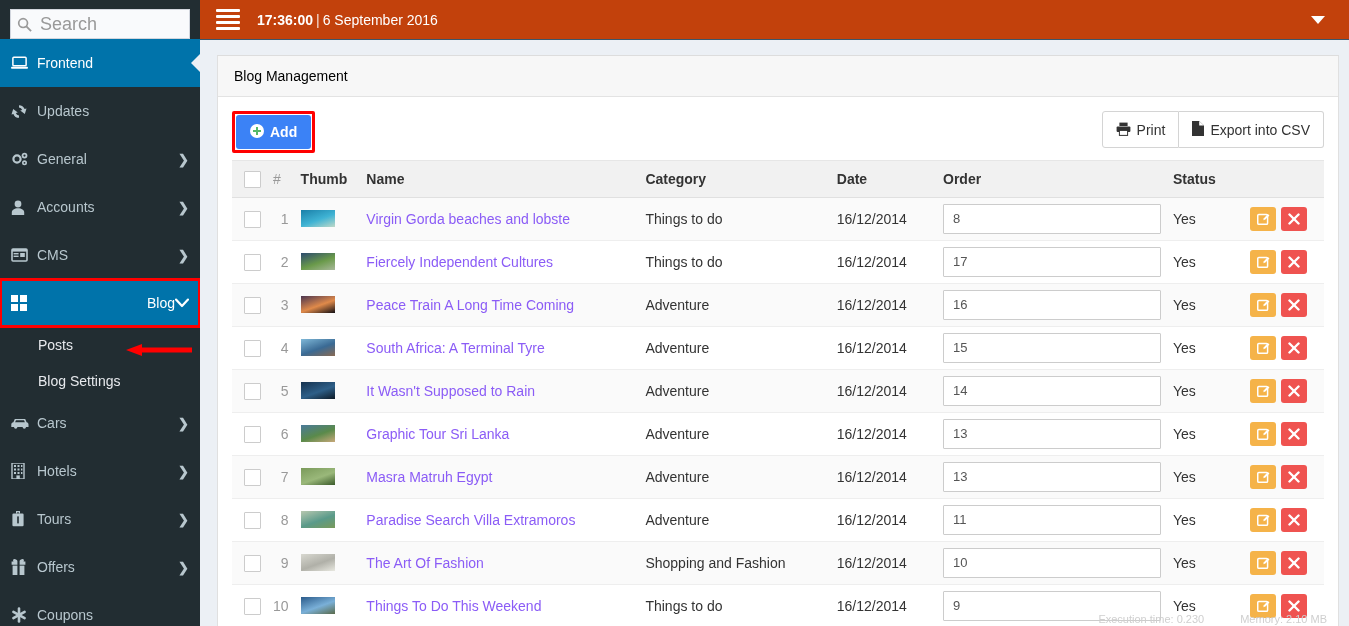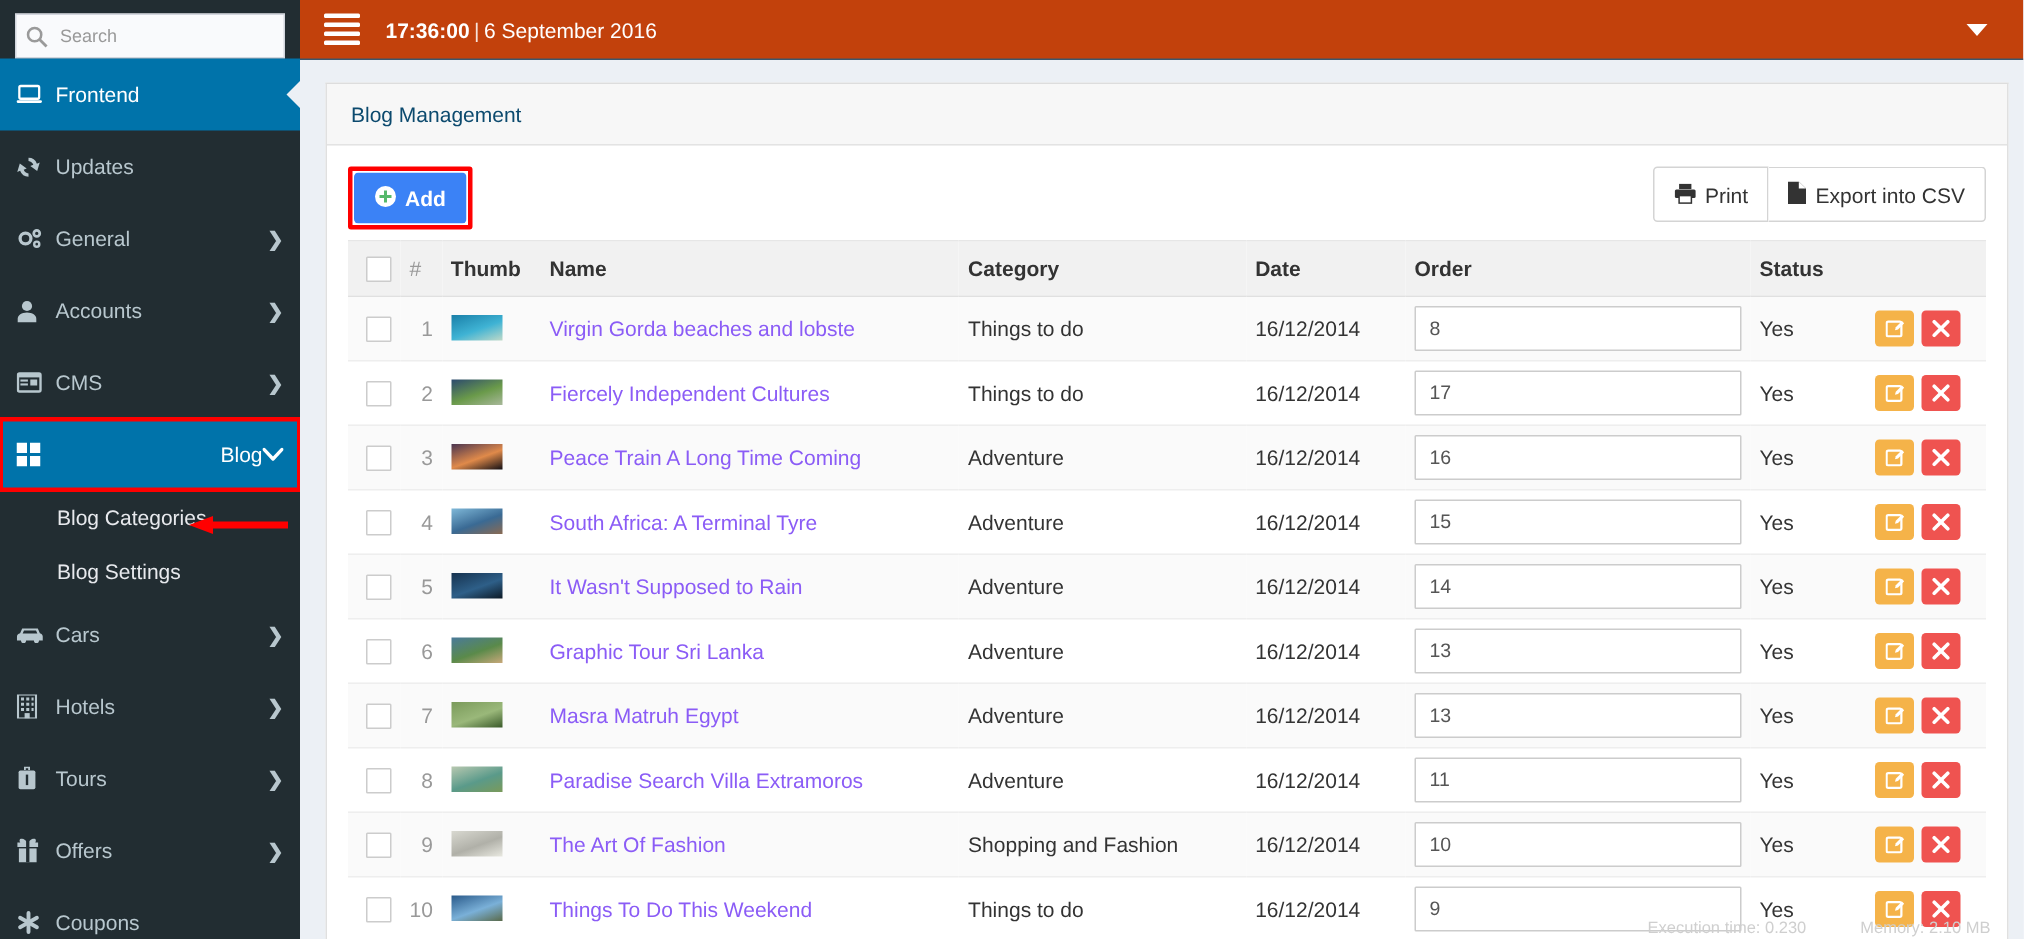--- a/index.html
+++ b/index.html
@@ -35,21 +35,21 @@
     height: 30px;
     background: #f9fafc;
     border: 1px solid #d2d6de;
     display: flex; align-items: center;
     padding: 0 6px;
   }
   .searchbox .sicon { color: #999; margin-right: 6px; display:flex; }
   .searchbox input {
     border: 0; outline: none; background: transparent;
     font-family: "Liberation Sans", sans-serif;
-    font-size: 12px; color: #555; width: 100%;
+    font-size: 18px; color: #555; width: 100%;
   }
   .searchbox input::placeholder { color: #999; }
 
   .userline {
     height: 36px; display: flex; align-items: center;
     padding: 0 11px; color: #b8c7ce; font-size: 14px;
     margin-top: 6px;
   }
   .userline .uicon { margin-right: 9px; display: flex; color:#b8c7ce;}
 
@@ -121,21 +121,21 @@
     margin: 15px 10px 0 17px;
     background: #fff;
     border: 1px solid #e0e0e0;
     border-top: 1px solid #ddd;
     min-height: 560px;
   }
   .panel-head {
     background: #f7f7f7;
     border-bottom: 1px solid #e3e3e3;
     padding: 12px 16px;
-    font-size: 14px; color: #0c4a6e;
+    font-size: 14px; color: #000000;
   }
   .panel-body { padding: 14px 14px 0 14px; }
 
   .toolbar { display: flex; align-items: flex-start; position: relative; height: 40px; }
   .btn {
     display: inline-flex; align-items: center; gap: 6px;
     font-family: "Liberation Sans", sans-serif;
     font-size: 14px; cursor: pointer;
     border: 1px solid transparent;
     padding: 7px 12px; line-height: 1;
@@ -305,21 +305,21 @@
         </span>
         <span class="nlabel">Blog</span>
         <span class="arrow">
           <svg width="14" height="10" viewBox="0 0 14 10">
               <path d="M1 1.6L7 8l6-6.4" fill="none" stroke="#fff" stroke-width="2.2" stroke-linecap="round" stroke-linejoin="round"></path>
             </svg>
         </span>
       </li>
 
       <li class="sub-item">
-        <span>Blog Categories</span>
+        <span>Posts</span>
       </li>
       <li class="sub-item">
         <span>Blog Settings</span>
       </li>
 
       <li class="nav-item">
         <span class="nicon">
           <svg width="18" height="13" viewBox="0 0 18 13">
               <path fill="#b8c7ce" d="M2.4 5.2L3.8 2h10.4l1.4 3.2c1.2.3 1.9 1.1 1.9 2.2V10H15a1.7 1.7 0 01-3.4 0H6.4A1.7 1.7 0 013 10H.3V7.4c0-1.1.8-1.9 2.1-2.2zM5 3.3L4.1 5.3h9.8L13 3.3H5z"></path>
             </svg>

